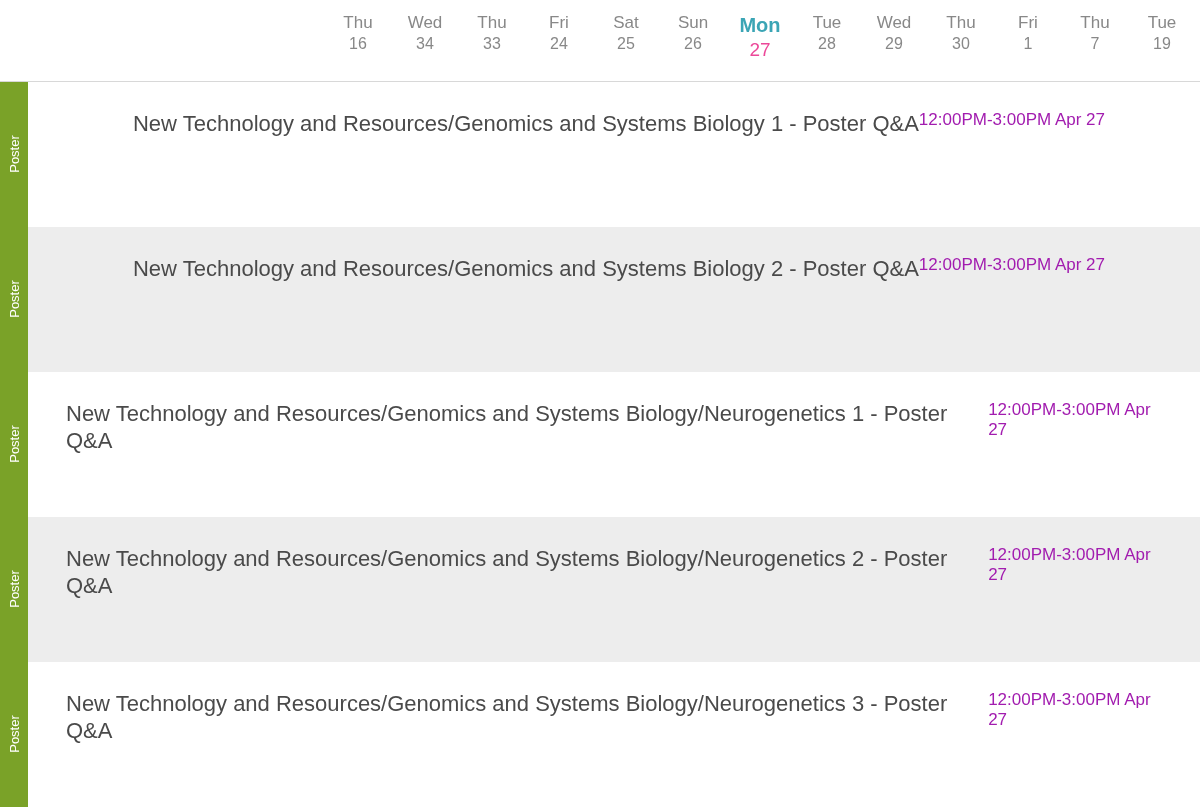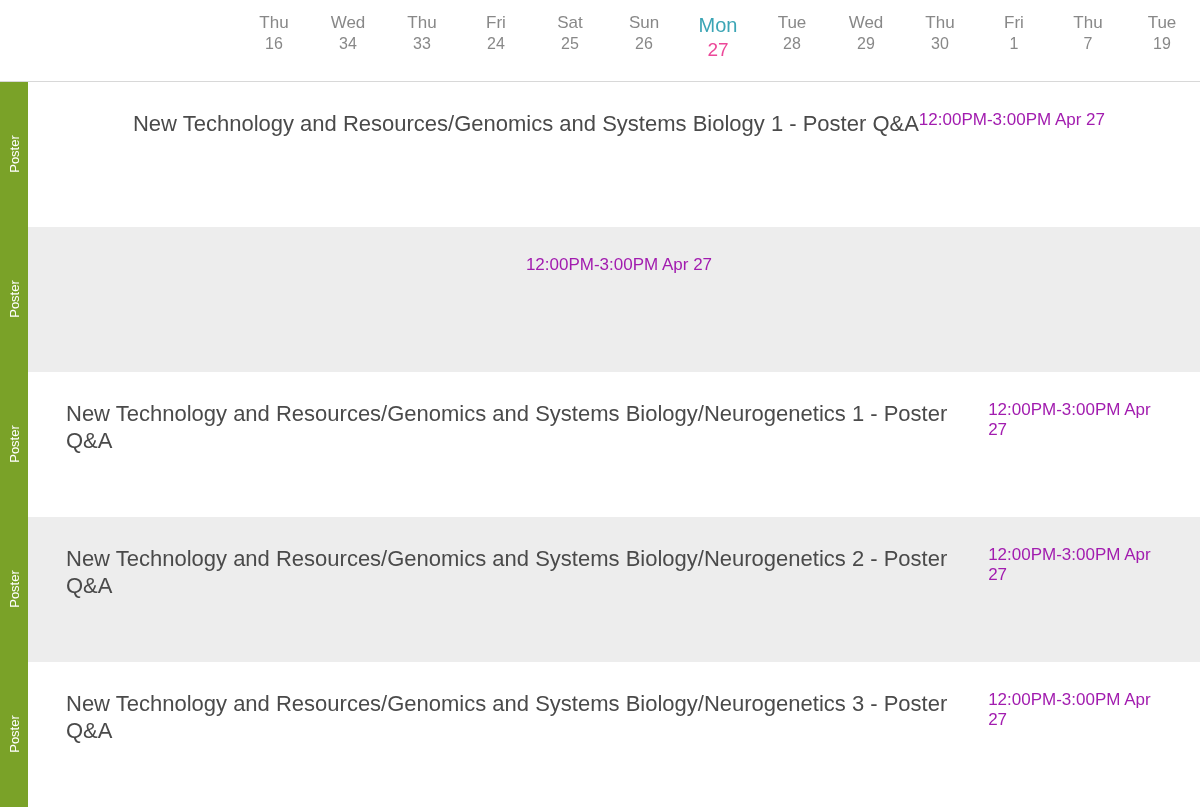--- a/index.html
+++ b/index.html
@@ -11,21 +11,21 @@
       font-family: "Helvetica Neue", Helvetica, Arial, sans-serif;
       background: #ffffff;
       width: 1200px;
       height: 808px;
       overflow: hidden;
     }
     .date-nav {
       display: flex;
       justify-content: flex-end;
       padding: 12px 8px 18px 0;
-      gap: 14px;
+      gap: 7px;
       border-bottom: 1px solid #d8d8d8;
     }
     .date-cell {
       width: 60px;
       text-align: center;
       cursor: pointer;
     }
     .date-cell .dow {
       font-size: 17px;
       color: #888888;
@@ -34,21 +34,21 @@
     }
     .date-cell .dom {
       font-size: 16px;
       color: #888888;
       font-weight: 400;
       line-height: 1.3;
     }
     .date-cell.active .dow {
       color: #3ba5b5;
       font-size: 20px;
-      font-weight: 400;
+      font-weight: 700;
     }
     .date-cell.active .dom {
       color: #ec4899;
       font-size: 19px;
       font-weight: 400;
     }
     .sessions {
       display: flex;
       flex-direction: column;
     }
@@ -165,20 +165,21 @@
       <div class="session-content">
         <div class="session-title">New Technology and Resources/Genomics and Systems Biology 1 - Poster Q&amp;A</div>
         <div class="session-time">12:00PM-3:00PM Apr 27</div>
       </div>
     </div>
     <div class="session-row odd">
       <div class="side-tag">
         <span class="side-tag-label">Poster</span>
       </div>
       <div class="session-content">
+        <div class="session-title">New Technology and Resources/Genomics and Systems Biology 2 - Poster Q&amp;A</div>
         <div class="session-time">12:00PM-3:00PM Apr 27</div>
       </div>
     </div>
     <div class="session-row even">
       <div class="side-tag">
         <span class="side-tag-label">Poster</span>
       </div>
       <div class="session-content">
         <div class="session-title">New Technology and Resources/Genomics and Systems Biology/Neurogenetics 1 - Poster Q&amp;A</div>
         <div class="session-time">12:00PM-3:00PM Apr 27</div>

